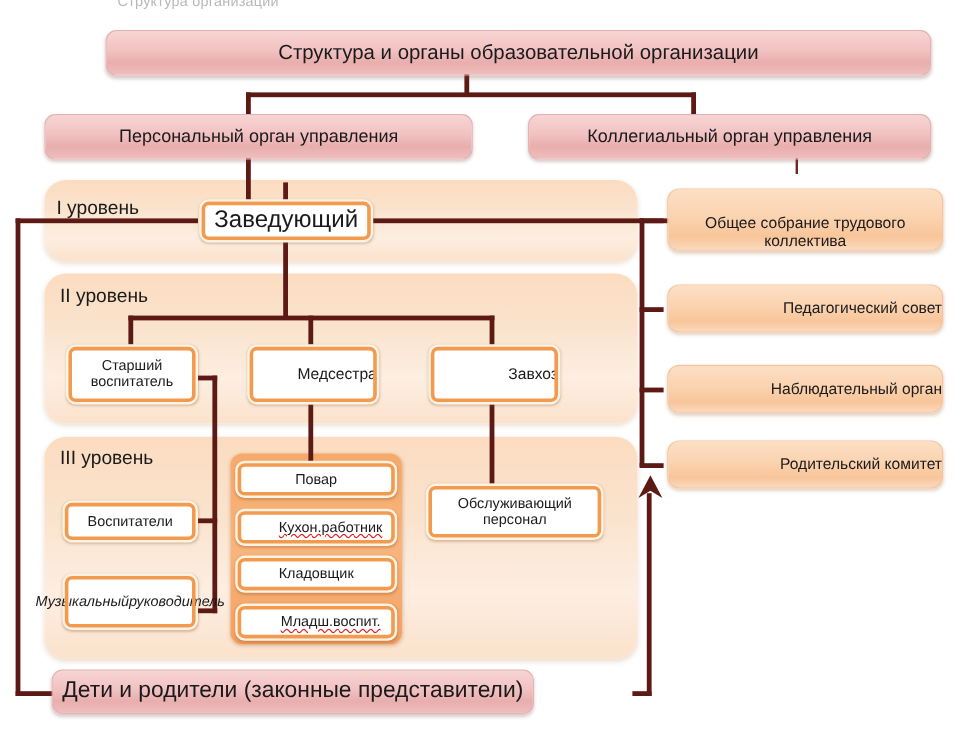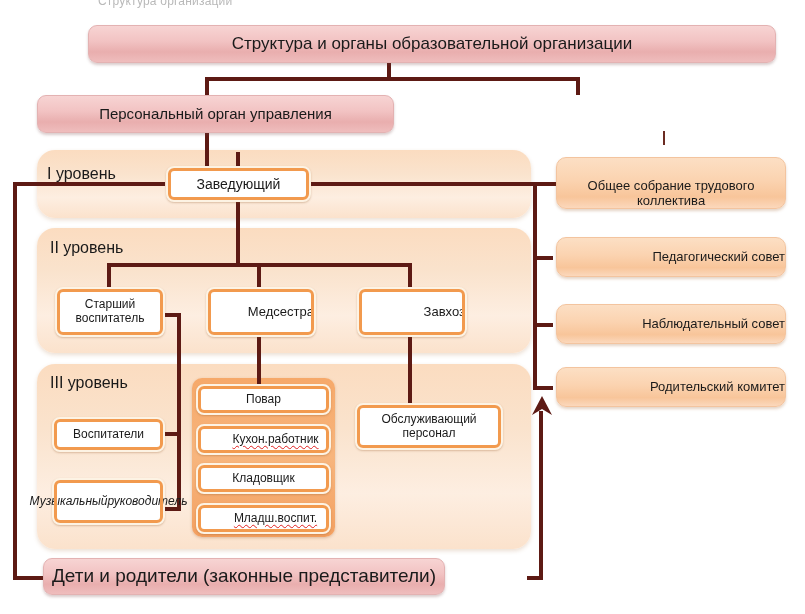--- a/index.html
+++ b/index.html
@@ -164,22 +164,23 @@
 
   <div class="ln" style="left:527px; top:576px; width:16px; height:4px;"></div>
   <div class="ln" style="left:539px; top:411px; width:4px; height:169px;"></div>
   <svg class="arrow" style="left:531px; top:396px;" width="22" height="20" viewBox="0 0 22 20">
     <polygon points="11,0 21,19 11,13 1,19" fill="#5d1a14"></polygon>
   </svg>
 
   <div class="node pink fs17" style="left:88px; top:25px; width:688px; height:38px; font-size:17px;">Структура и органы образовательной организации</div>
 
   <div class="node pink fs15" style="left:37px; top:95px; width:357px; height:38px; font-size:15px;">Персональный орган управления</div>
-
-  <div class="node wbox fs14" style="left:166px; top:166px; width:145px; height:36px; font-size:14px;">Заведующий</div>
+  <div class="node pink fs15" style="left:440px; top:95px; width:336px; height:38px; font-size:15px;">Коллегиальный орган управления</div>
+
+  <div class="node wbox fs14" style="left:166px; top:166px; width:145px; height:36px; font-size:20px;">Заведующий</div>
 
   <div class="node wbox fs12" style="left:55px; top:287px; width:110px; height:50px; font-size:12px; flex-direction:column;">
     <span>Старший</span>
     <span>воспитатель</span>
   </div>
   <div class="node wbox fs13" style="left:206px; top:287px; width:110px; height:50px; font-size:13px;">Медсестра</div>
   <div class="node wbox fs13" style="left:357px; top:287px; width:110px; height:50px; font-size:13px;">Завхоз</div>
 
   <div class="node wbox fs12" style="left:52px; top:417px; width:113px; height:35px; font-size:12px;">Воспитатели</div>
   <div class="node wbox fs12" style="left:52px; top:478px; width:113px; height:47px; font-size:12px; flex-direction:row;font-style:italic;">
@@ -203,18 +204,18 @@
   <div class="node wbox fs12" style="left:355px; top:403px; width:148px; height:47px; font-size:12px; flex-direction:column;">
     <span>Обслуживающий</span>
     <span>персонал</span>
   </div>
 
   <div class="node pbox fs13" style="left:556px; top:157px; width:230px; height:52px; font-size:13px; flex-direction:column;">
     <span>Общее собрание трудового</span>
     <span>коллектива</span>
   </div>
   <div class="node pbox fs13" style="left:556px; top:237px; width:230px; height:40px; font-size:13px;">Педагогический совет</div>
-  <div class="node pbox fs13" style="left:556px; top:304px; width:230px; height:40px; font-size:13px;">Наблюдательный совет</div>
+  <div class="node pbox fs13" style="left:556px; top:304px; width:230px; height:40px; font-size:13px;">Наблюдательный орган</div>
   <div class="node pbox fs13" style="left:556px; top:367px; width:230px; height:40px; font-size:13px;">Родительский комитет</div>
 
   <div class="node pink fs14" style="left:43px; top:558px; width:402px; height:37px; font-size:19px;">Дети и родители (законные представители)</div>
 
 </div>
 
 </body></html>

